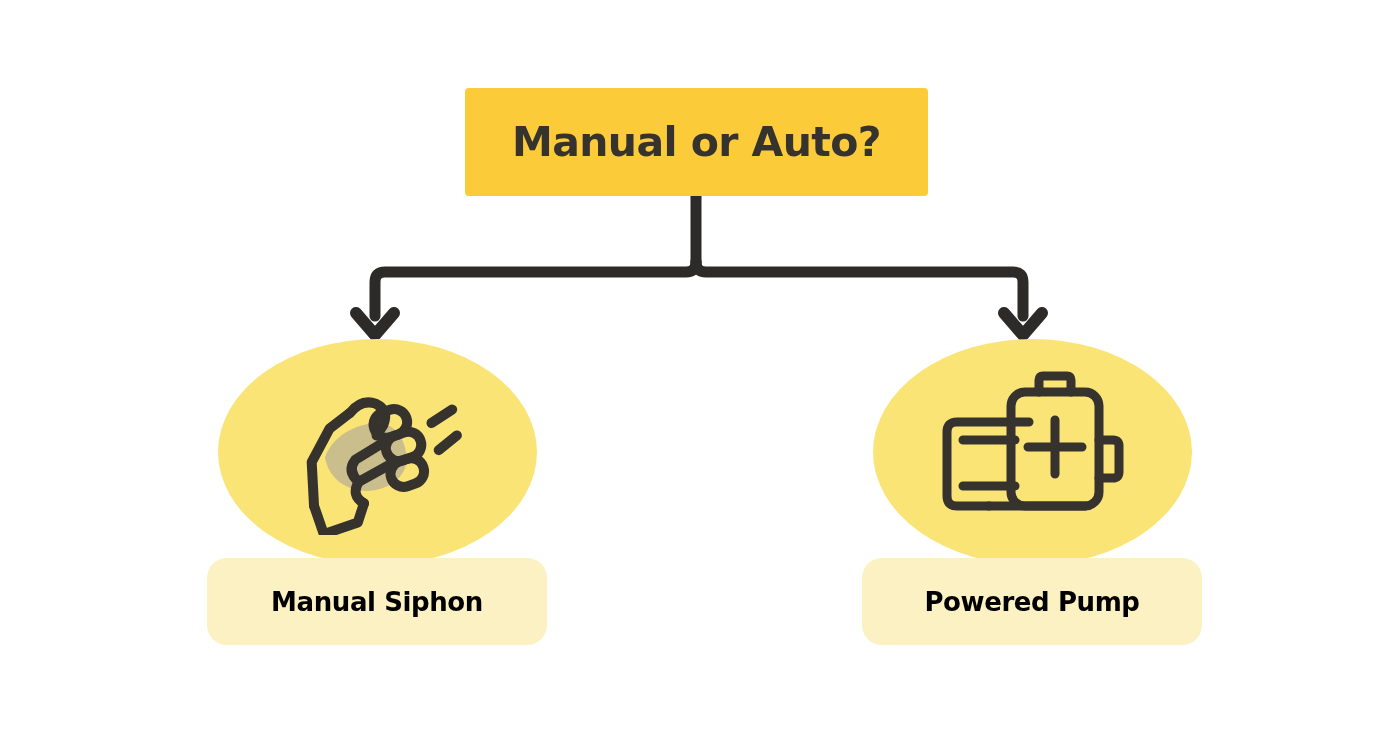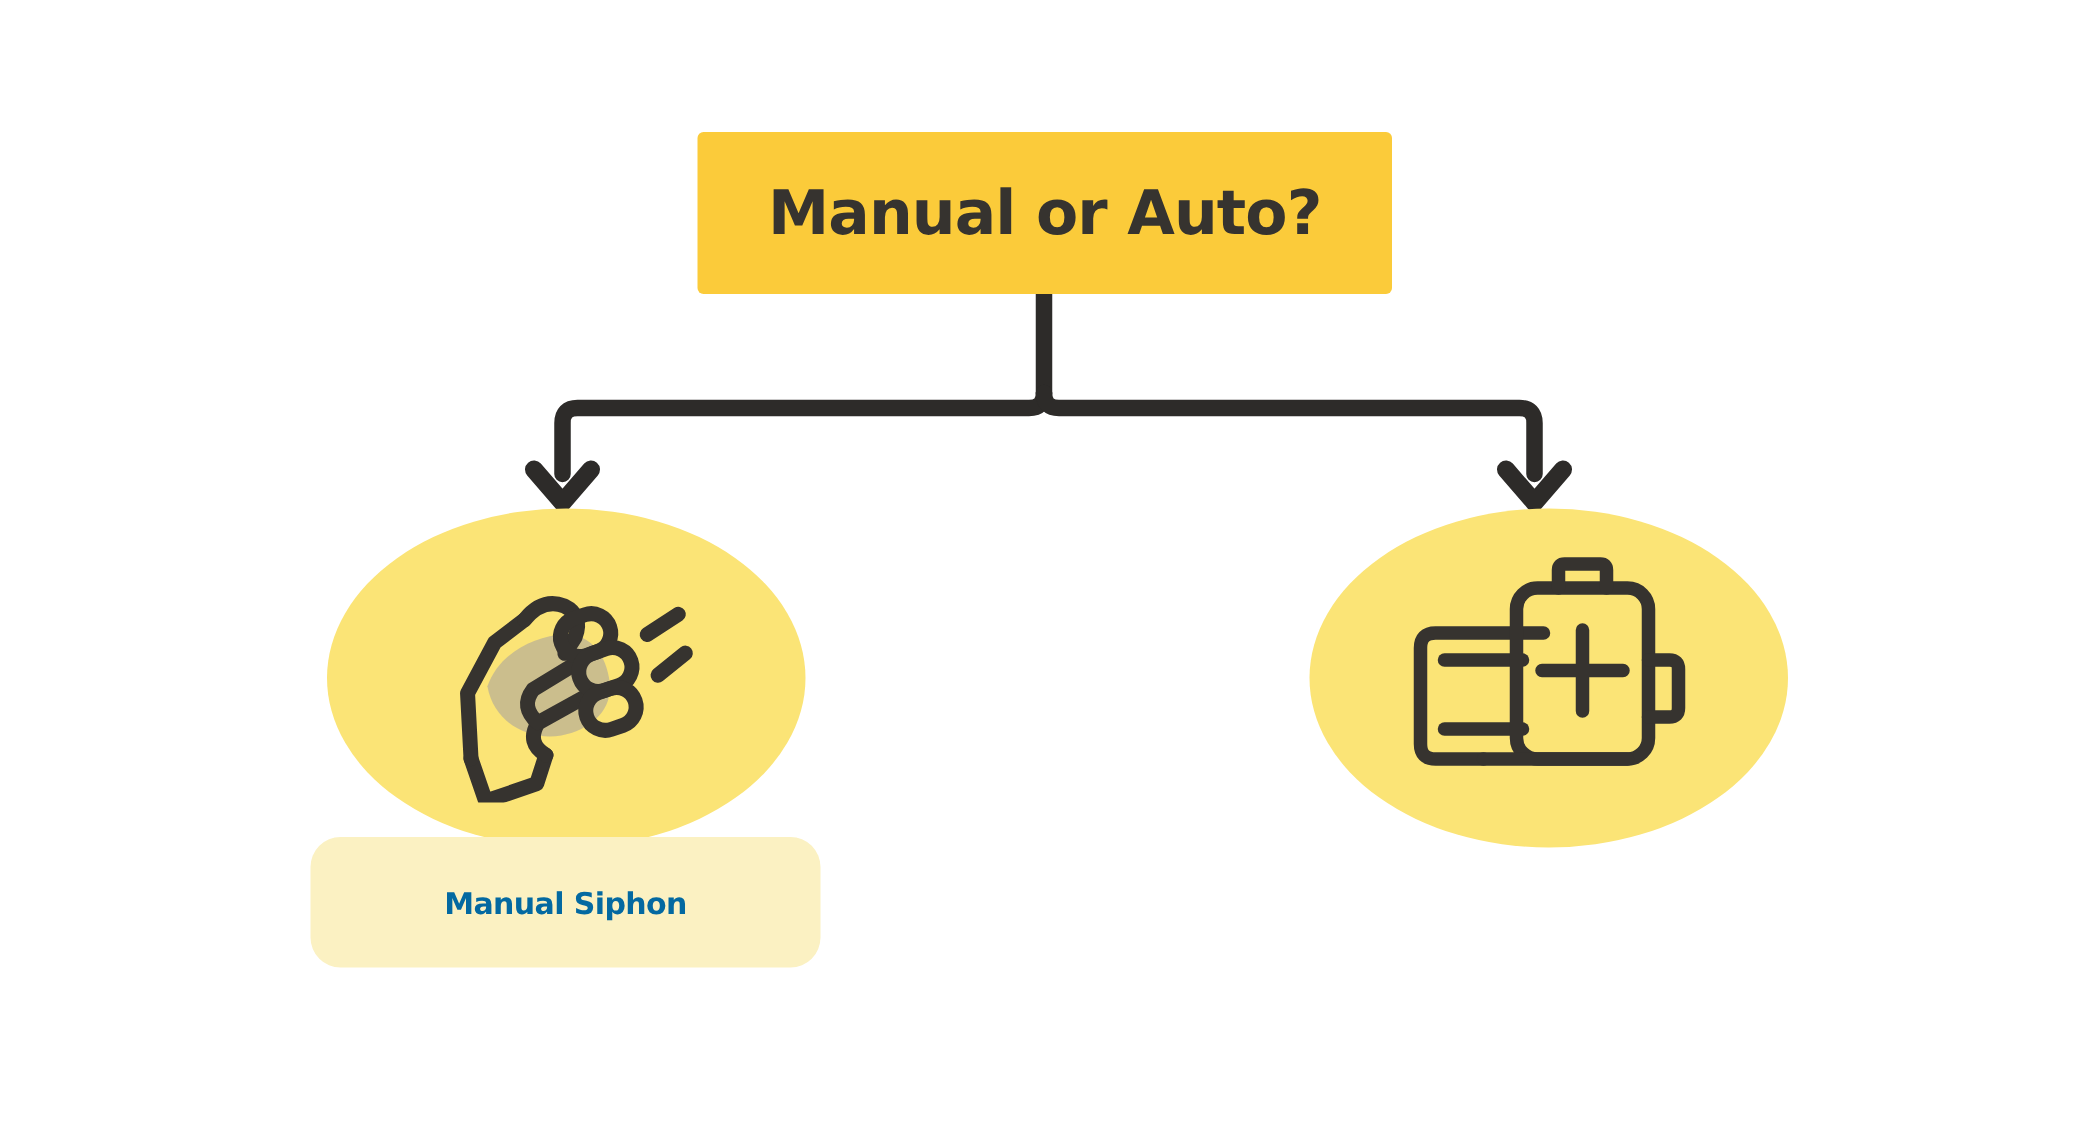--- a/index.html
+++ b/index.html
@@ -84,24 +84,24 @@
     width: 340px;
     height: 87px;
     background: #FBF1C2;
     border-radius: 20px;
     display: flex;
     align-items: center;
     justify-content: center;
   }
   .node-label-text {
     font-family: "DejaVu Sans", "Liberation Sans", sans-serif;
-    font-size: 20px;
+    font-size: 26px;
     font-weight: bold;
     letter-spacing: -0.4px;
-    color: #0369a1;
+    color: #000000;
     white-space: nowrap;
   }
 </style>
 </head>
 <body>
 
 <div id="canvas">
 
   <svg class="layer" viewBox="0 0 1392 752" xmlns="http://www.w3.org/2000/svg">
     <g fill="none" stroke="#2D2B29" stroke-width="11" stroke-linecap="round" stroke-linejoin="round">
@@ -170,15 +170,18 @@
           <path d="M106,22 L106,10 q0,-4 4,-4 L134,6 q4,0 4,4 L138,22"></path>
 
           <path d="M166,70 L180,70 q6,0 6,6 L186,102 q0,6 -6,6 L166,108"></path>
 
           <line x1="56" y1="136" x2="152" y2="136"></line>
 
           <path d="M122,50 L122,104 M95,77 L149,77"></path>
         </g>
       </svg>
     </div>
+    <div class="node-label-bar">
+      <span class="node-label-text">Powered Pump</span>
+    </div>
   </div>
 
 </div>
 
 </body></html>

